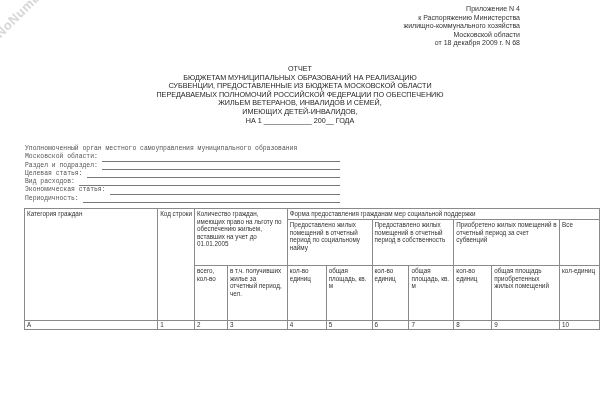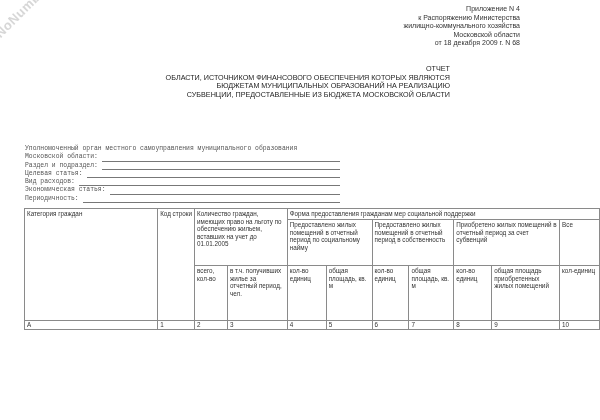--- a/index.html
+++ b/index.html
@@ -1,20 +1,20 @@
 <!DOCTYPE html>
 <html><head>
 <meta charset="utf-8">
 <style>
   html, body { margin:0; padding:0; }
   body { width:600px; height:420px; background:#ffffff; position:relative; overflow:hidden; font-family:"Liberation Sans", sans-serif; color:#222; }
   .watermark { position:absolute; left:-8px; top:30px; transform:rotate(-45deg); transform-origin:left top; color:#d7d7d7; font-weight:bold; font-size:13px; letter-spacing:0.5px; white-space:nowrap; }
   .appendix { position:absolute; right:80px; top:5px; text-align:right; font-size:7px; line-height:8.5px; color:#333; }
   .appendix div { white-space:nowrap; }
-  .report-title { position:absolute; left:150px; width:300px; top:65px; text-align:right; font-size:7.2px; line-height:8.6px; color:#222; }
+  .report-title { position:absolute; left:150px; width:300px; top:65px; text-align:center; font-size:7.2px; line-height:8.6px; color:#222; }
   .report-title div { white-space:nowrap; }
   .fields { position:absolute; left:25px; top:145px; width:315px; font-family:"Liberation Mono", monospace; font-size:6.4px; line-height:8.3px; color:#555; }
   .field-row { display:flex; align-items:flex-end; white-space:nowrap; }
   .field-line { flex:1; border-bottom:1px solid #777; margin-left:4px; height:6px; }
   table.grid { position:absolute; left:24px; top:208px; border-collapse:collapse; font-size:6.3px; line-height:7.6px; color:#333; table-layout:fixed; }
   table.grid td { border:1px solid #8a8a8a; vertical-align:top; padding:1px 2px; overflow:hidden; }
   table.grid tr.numrow td { height:7px; padding:0 2px; }
 </style>
 </head>
 <body>
@@ -24,23 +24,26 @@
 <div class="appendix">
   <div>Приложение N 4</div>
   <div>к Распоряжению Министерства</div>
   <div>жилищно-коммунального хозяйства</div>
   <div>Московской области</div>
   <div>от 18 декабря 2009 г. N 68</div>
 </div>
 
 <div class="report-title">
   <div>ОТЧЕТ</div>
-  <div>ОБЛАСТИ, ИСТОЧНИКОМ ФИНАНСОВОГО ОБЕСПЕЧЕНИЯ КОТОРЫХ ЯВЛЯЮТСЯ</div>
   <div>БЮДЖЕТАМ МУНИЦИПАЛЬНЫХ ОБРАЗОВАНИЙ НА РЕАЛИЗАЦИЮ</div>
   <div>СУБВЕНЦИИ, ПРЕДОСТАВЛЕННЫЕ ИЗ БЮДЖЕТА МОСКОВСКОЙ ОБЛАСТИ</div>
+  <div>ПЕРЕДАВАЕМЫХ ПОЛНОМОЧИЙ РОССИЙСКОЙ ФЕДЕРАЦИИ ПО ОБЕСПЕЧЕНИЮ</div>
+  <div>ЖИЛЬЕМ ВЕТЕРАНОВ, ИНВАЛИДОВ И СЕМЕЙ,</div>
+  <div>ИМЕЮЩИХ ДЕТЕЙ-ИНВАЛИДОВ,</div>
+  <div>НА 1 ____________ 200__ ГОДА</div>
 </div>
 
 <div class="fields">
   <div class="field-row">Уполномоченный  орган  местного  самоуправления  муниципального образования</div>
   <div class="field-row">
     <span>Московской области:</span>
     <span class="field-line"></span>
   </div>
   <div class="field-row">
     <span>Раздел и подраздел:</span>

